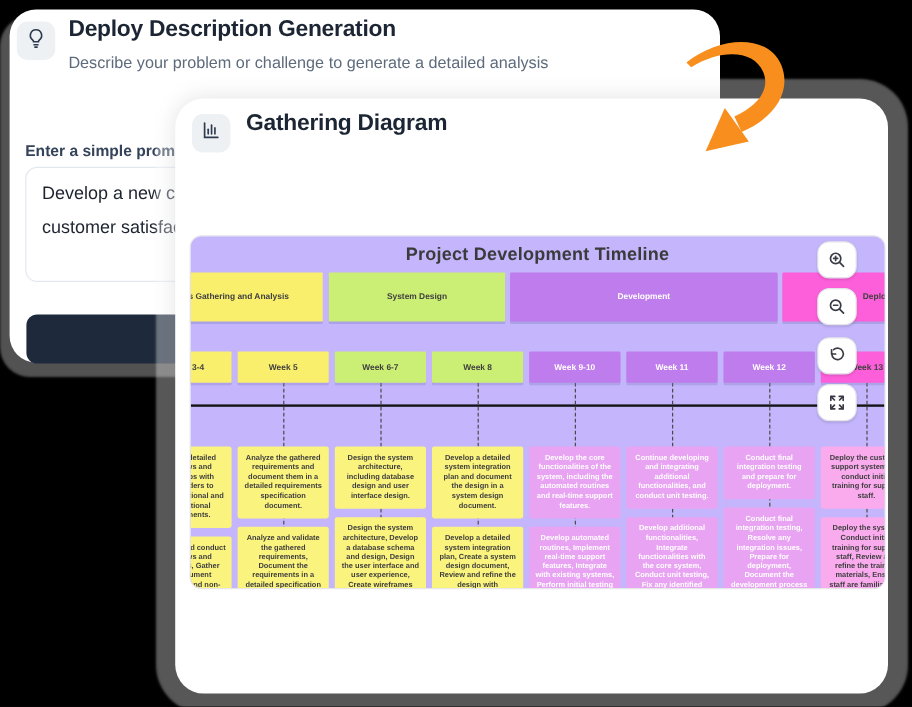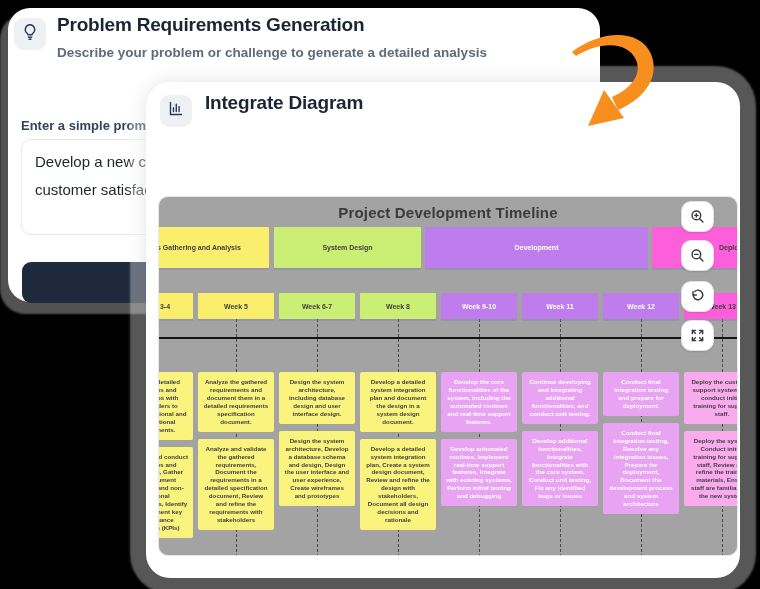--- a/index.html
+++ b/index.html
@@ -13,42 +13,42 @@
     position:absolute; left:8px; top:8px; width:592px; height:294px;
     background:#fff; border-radius:22px; z-index:1;
     box-shadow:-5px 9px 2px 3px rgba(255,255,255,0.32);
   }
   .icon-tile {
     position:absolute; width:32px; height:32px; border-radius:9px;
     background:#EEF1F4; display:flex; align-items:center; justify-content:center;
   }
   .icon-tile svg { width:20px; height:20px; }
   .hdr-title { position:absolute; font-size:19px; font-weight:700; color:#1B2533; letter-spacing:-0.2px; }
-  .hdr-sub   { position:absolute; font-size:13.5px; color:#5D6B7C;font-weight:bold; }
+  .hdr-sub   { position:absolute; font-size:13.5px; color:#5D6B7C; }
   .prompt-label { position:absolute; left:13px; top:110px; font-size:13px; font-weight:700; color:#34435A; }
   .prompt-box {
     position:absolute; left:13px; top:131px; width:574px; height:96px;
     border:1.5px solid #E3E8EF; border-radius:10px; background:#fff;
     font-family:"Liberation Sans", sans-serif;
     font-size:15px; line-height:28px; color:#1D2430; padding:8px 13px;
     resize:none; overflow:hidden; white-space:pre-line; outline:none;
   }
   .generate-btn {
     position:absolute; left:14px; top:254px; width:572px; height:41px;
     background:#1E2A3C; border:none; border-radius:9px; cursor:pointer;
   }
   
   .card-front {
     position:absolute; left:146px; top:82px; width:594px; height:496px;
     background:#fff; border-radius:24px; z-index:10;
     box-shadow:0 0 2px 16px rgba(255,255,255,0.34), 0 0 18px rgba(15,23,42,0.18);
   }
   .panel {
-    position:absolute; left:12px; top:114px; width:580px; height:360px;
-    background:#a3a3a3; border:1px solid #E7E7EA; border-radius:10px;
+    position:absolute; left:12px; top:114px; width:580px; height:295px;
+    background:#c4b5fd; border:1px solid #E7E7EA; border-radius:10px;
     overflow:hidden;
   }
   .panel-inner { position:absolute; left:0; top:0; width:100%; height:100%; }
   .tl-title {
     position:absolute; left:0; top:7px; width:100%; text-align:center;
     font-size:15px; font-weight:700; color:#3B3B3B; letter-spacing:0.2px;
   }
   .phase {
     position:absolute; top:30px; height:41px; border-radius:1px;
     display:flex; align-items:center; justify-content:center;
@@ -91,40 +91,40 @@
   <div class="card-back">
     <div class="icon-tile" style="left:6px; top:10px;">
       <span>
         <svg viewBox="0 0 20 20" fill="none" stroke="#2E3B4E" stroke-width="1.4" stroke-linecap="round">
           <path d="M10 2.8a4.7 4.7 0 0 1 2.9 8.4c-.6.5-.9 1-.9 1.6h-4c0-.6-.3-1.1-.9-1.6A4.7 4.7 0 0 1 10 2.8Z"></path>
           <path d="M8.4 15.3h3.2"></path>
             <path d="M9.1 17.2h1.8"></path>
         </svg>
       </span>
     </div>
-    <div class="hdr-title" style="left:49px; top:6px;">Problem Requirements Generation</div>
+    <div class="hdr-title" style="left:49px; top:6px;">Deploy Description Generation</div>
     <div class="hdr-sub" style="left:49px; top:37px;">Describe your problem or challenge to generate a detailed analysis</div>
     <div class="prompt-label">Enter a simple prompt</div>
     <textarea class="prompt-box" spellcheck="false" style="">Develop a new customer support system to improve
 customer satisfaction</textarea>
     <button class="generate-btn"></button>
   </div>
 
   <div class="card-front">
     <div class="icon-tile" style="left:14px; top:13px;">
       <span>
         <svg viewBox="0 0 20 20" fill="none" stroke="#2E3B4E" stroke-width="1.4" stroke-linecap="round">
           <path d="M4.5 3.5v12h11"></path>
             <path d="M7.5 12.5V8.8"></path>
             <path d="M10.3 12.5V5.3"></path>
             <path d="M13.1 12.5V7.6"></path>
         </svg>
       </span>
     </div>
-    <div class="hdr-title" style="left:59px; top:10px;">Integrate Diagram</div>
+    <div class="hdr-title" style="left:59px; top:10px;">Gathering Diagram</div>
 
     <div class="panel">
       <div class="panel-inner" id="panel-inner">
         <div class="tl-title">Project Development Timeline</div>
         <div class="axis"></div>
 
       <div class="phase" style="left: -73px; width: 183px; background: rgb(249, 239, 109); color: rgb(63, 63, 63);">Requirements Gathering and Analysis</div>
           <div class="phase" style="left: 115px; width: 147px; background: rgb(203, 238, 116); color: rgb(63, 63, 63);">System Design</div>
           <div class="phase" style="left: 266px; width: 223px; background: rgb(190, 124, 236); color: rgb(255, 255, 255);">Development</div>
           <div class="phase" style="left: 493px; width: 174px; background: rgb(253, 94, 217); color: rgb(63, 63, 63);">Deployment</div>

